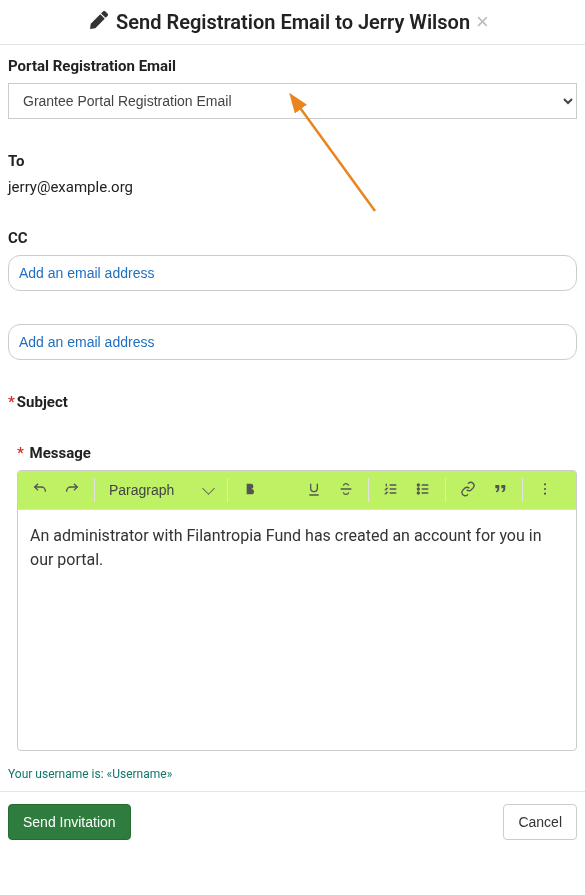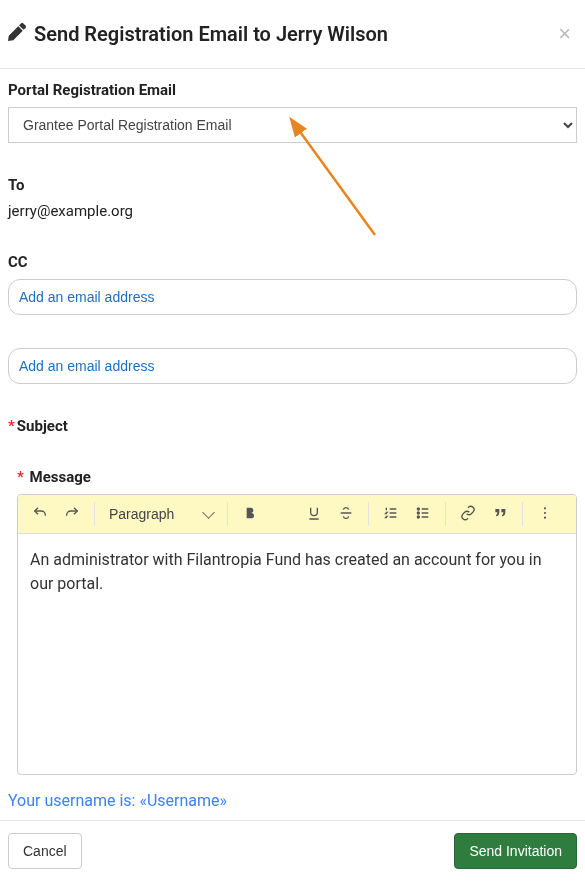--- a/index.html
+++ b/index.html
@@ -11,22 +11,22 @@
     background: #fff;
     width: 585px;
   }
   .modal {
     width: 585px;
     padding: 0;
   }
   .modal-header {
     display: flex;
     align-items: center;
-    justify-content: space-between;
-    padding: 22px 8px;
+    justify-content: center;
+    padding: 10px 8px;
     border-bottom: 1px solid #e5e5e5;
   }
   .modal-title {
     display: flex;
     align-items: center;
     gap: 8px;
     font-size: 20px;
     font-weight: 600;
     color: #222;
   }
@@ -79,21 +79,21 @@
     border: 1px solid #ccc;
     border-radius: 4px;
     overflow: hidden;
   }
   .toolbar {
     display: flex;
     align-items: center;
     border-bottom: 1px solid #ddd;
     padding: 4px 6px;
     gap: 0;
-    background: #fef9c3;
+    background: #bef264;
   }
   .tb-group { display: flex; align-items: center; }
   .tb-divider { width: 1px; height: 24px; background: #e2e2e2; margin: 0 6px; }
   .tb-btn {
     background: none;
     border: none;
     width: 32px;
     height: 30px;
     display: inline-flex;
     align-items: center;
@@ -134,22 +134,22 @@
   }
   .editor-content {
     padding: 14px 12px;
     min-height: 240px;
     font-size: 16px;
     line-height: 1.5;
     color: #333;
   }
   .editor-content p { margin: 0 0 14px 0; }
   .username-line {
-    font-size: 16px;
-    color: #3b82f6;
+    font-size: 12px;
+    color: #0f766e;
     padding: 6px 0 2px 0;
   }
   .modal-footer {
     border-top: 1px solid #e5e5e5;
     padding: 12px 8px;
     display: flex;
     justify-content: space-between;
     align-items: center;
   }
   .btn {
@@ -321,17 +321,17 @@
           <p>An administrator with Filantropia Fund has created an account for you in our portal.</p>
         </div>
       </div>
     </div>
 
     <div class="username-line">Your username is: «Username»</div>
 
   </div>
 
   <div class="modal-footer">
+    <button class="btn btn-primary">Send Invitation</button>
     <button class="btn btn-default">Cancel</button>
-    <button class="btn btn-primary">Send Invitation</button>
   </div>
 
 </div>
 
 </body></html>

